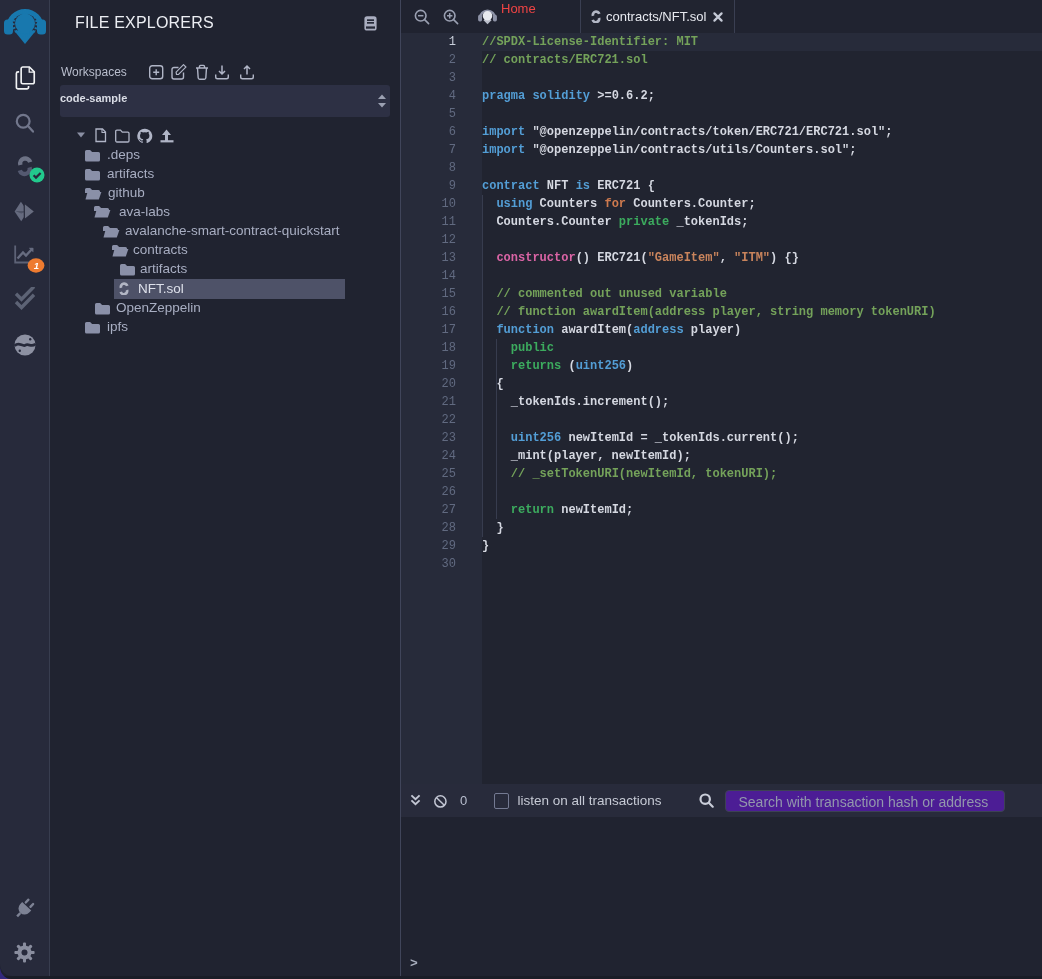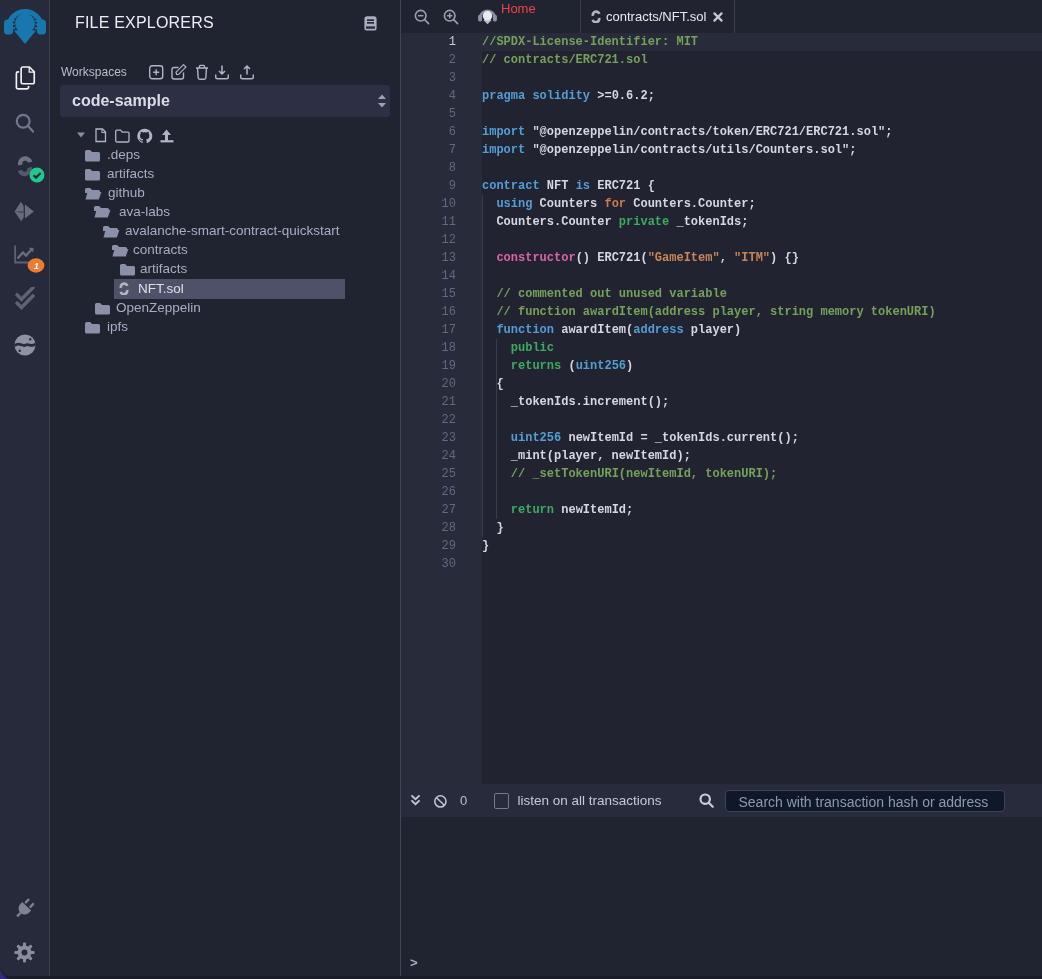--- a/index.html
+++ b/index.html
@@ -74,21 +74,21 @@
         <path d="M8 1.5 v8 M5 7 l3 3 l3 -3" stroke-width="1.5"></path>
         <path d="M1.7 10.5 v2.5 a1.8 1.8 0 0 0 1.8 1.8 h9 a1.8 1.8 0 0 0 1.8 -1.8 v-2.5"></path>
       </g>
 
       <g transform="translate(91,0)">
         <path d="M8 10.5 v-8 M5 5 l3 -3 l3 3" stroke-width="1.5"></path>
         <path d="M1.7 10.5 v2.5 a1.8 1.8 0 0 0 1.8 1.8 h9 a1.8 1.8 0 0 0 1.8 -1.8 v-2.5"></path>
       </g>
     </svg>
     <div id="wselect">
-      <div class="abs" style="left:12px; top:7px; font-size:16px; font-weight:600; color:#dadde6;">code-sample</div>
+      <div class="abs" style="left:0; top:7px; font-size:11px; font-weight:600; color:#dadde6;">code-sample</div>
       <svg class="abs" style="right:2px; top:8px;" width="12" height="16" viewBox="0 0 12 16">
         <path d="M2 6 L6 1.5 L10 6 Z" fill="#9ba0b2"></path>
         <path d="M2 10 L6 14.5 L10 10 Z" fill="#9ba0b2"></path>
       </svg>
     </div>
 
     <svg class="abs" style="left:27px; top:128px;" width="130" height="15" viewBox="0 0 130 15">
       <path d="M0 4.5 L8 4.5 L4 9.5 Z" fill="#8a8fa3"></path>
       <g fill="none" stroke="#b0b5c6" stroke-width="1.3">
         <path d="M19 1 h6.5 l3 3 v9.5 h-9.5 z"></path>
@@ -269,21 +269,21 @@
         <circle cx="6.4" cy="6.4" r="5.6"></circle>
         <path d="M2.6 2.8 L10.3 10.2"></path>
       </svg>
       <div class="abs" style="left:59px; top:9px; font-size:13px; color:#b9bfcf;">0</div>
       <div class="abs" style="left:92.5px; top:8.8px; width:15.5px; height:16px; border:1px solid #747a92; border-radius:2px;"></div>
       <div class="abs" style="left:116.5px; top:8.5px; font-size:13.5px; color:#c6cad5;">listen on all transactions</div>
       <svg class="abs" style="left:298px; top:8.5px;" width="15" height="15" viewBox="0 0 15 15" fill="none" stroke="#c9cdd9" stroke-width="2.2">
         <circle cx="6.2" cy="6.2" r="4.7"></circle>
         <path d="M9.8 9.8 L13.7 13.7" stroke-linecap="round"></path>
       </svg>
-      <div class="abs" style="left:323.5px; top:6px; width:280px; height:22px; background:#0f172a; border:1px solid #3d4254; border-radius:4px;">
+      <div class="abs" style="left:323.5px; top:6px; width:280px; height:22px; background:#4c1d95; border:1px solid #3d4254; border-radius:4px;">
         <div class="abs" style="left:13px; top:3px; font-size:14px; color:#9298ac;">Search with transaction hash or address</div>
       </div>
     </div>
     <div id="term">
       <div class="abs" style="left:9px; top:139px; font:bold 13px 'Liberation Mono',monospace; color:#a9afbe;">&gt;</div>
     </div>
   </div>
   <div id="iconbar">
     
     <svg class="abs" style="left:3px; top:6px;" width="44" height="39" viewBox="0 0 44 39" fill="#1878ae">

